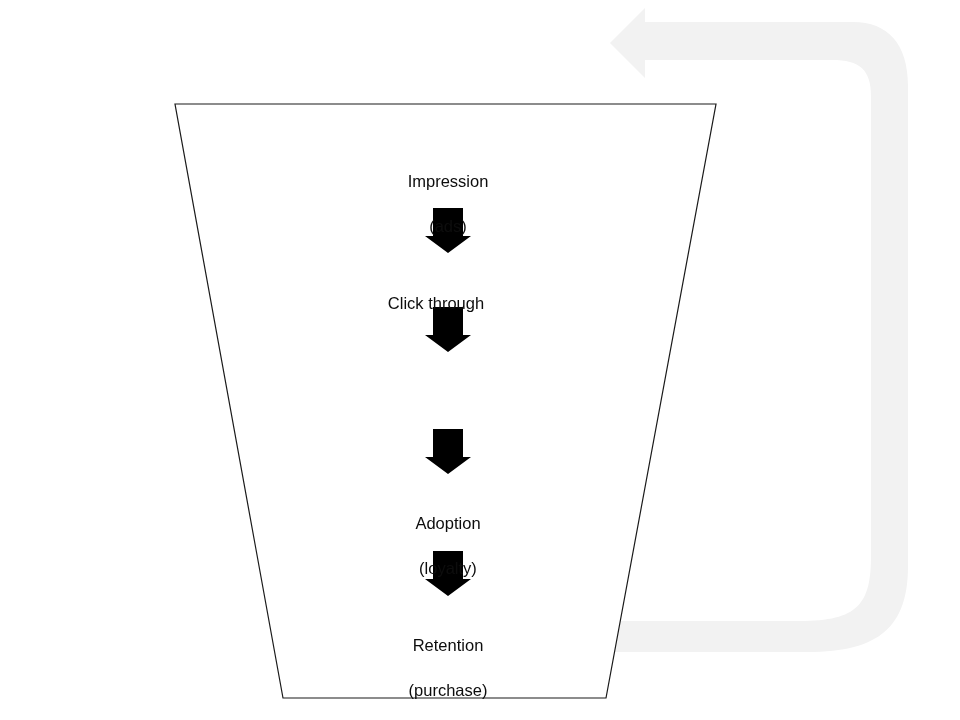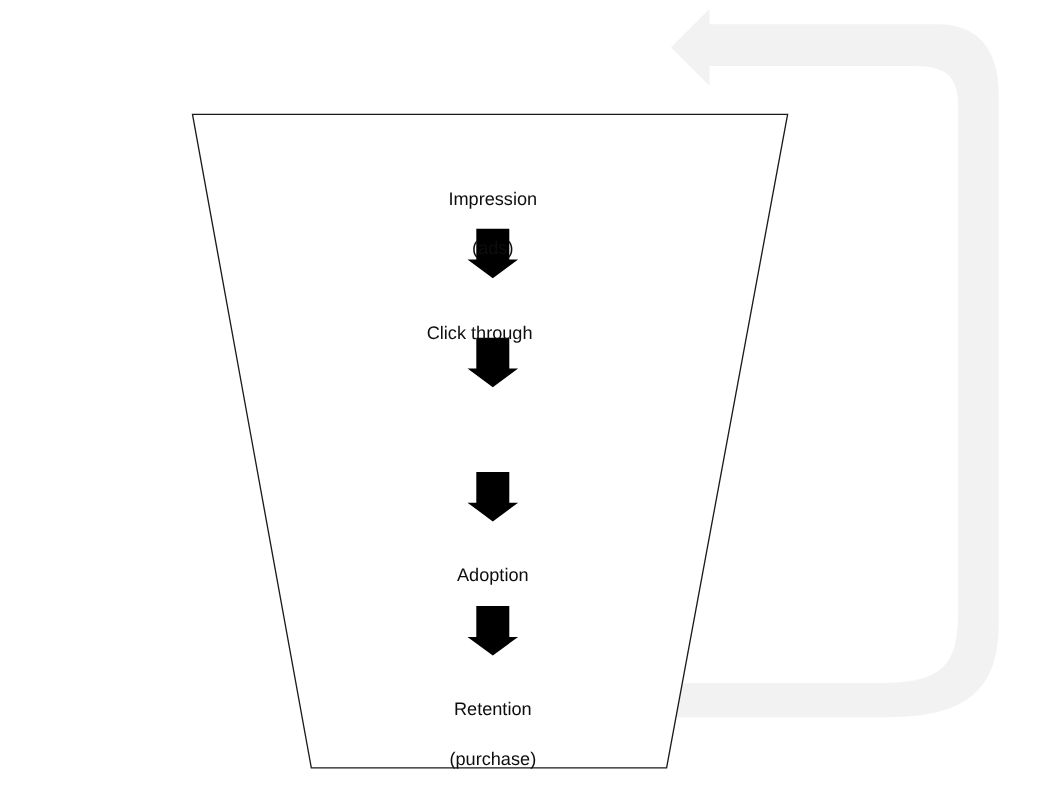--- a/index.html
+++ b/index.html
@@ -91,20 +91,21 @@
       <span class="line">(ads)</span>
     </div>
 
     <div class="stage-label" style="left:286px; top:269px;">
       <span class="line">Click through</span>
     </div>
 
 
     <div class="stage-label" style="left:298px; top:489px;">
       <span class="line">Adoption</span>
+      <span class="line">(loyalty)</span>
     </div>
 
     <div class="stage-label" style="left:298px; top:611px;">
       <span class="line">Retention</span>
       <span class="line">(purchase)</span>
     </div>
 
   </div>
 </div>
 

